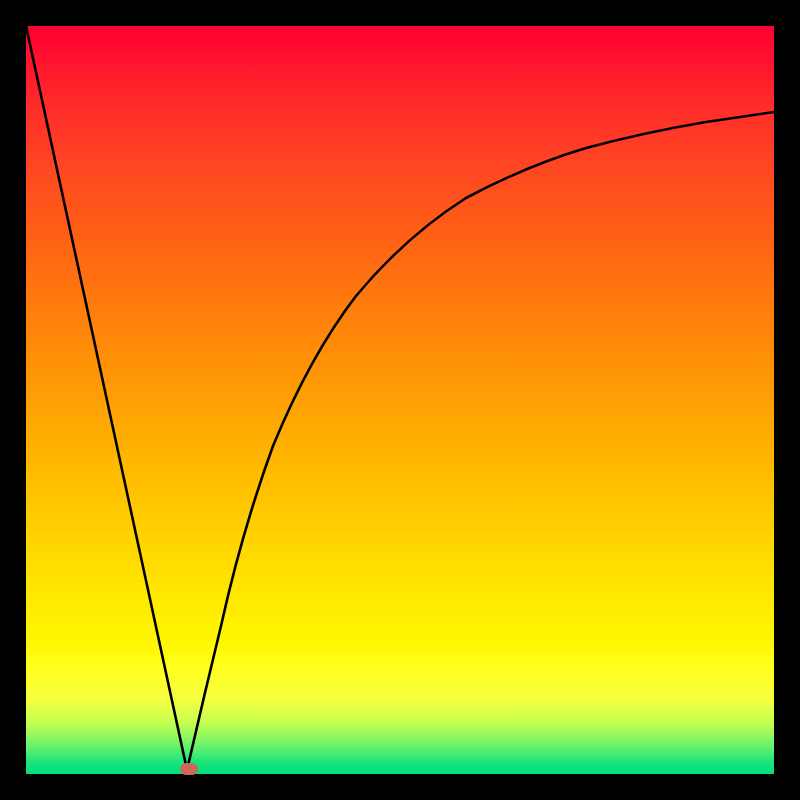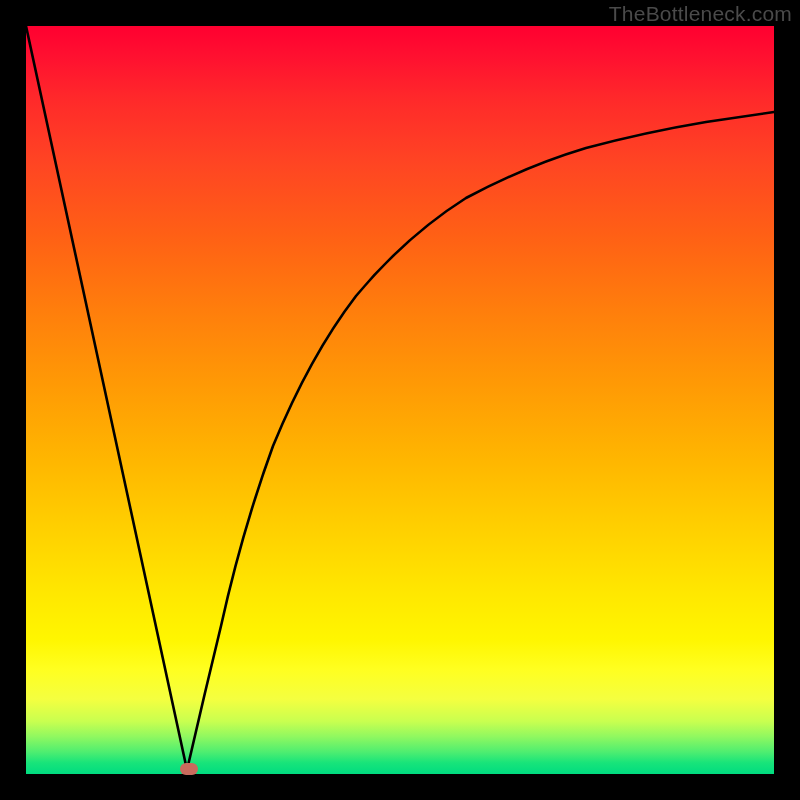--- a/index.html
+++ b/index.html
@@ -82,21 +82,20 @@
     border-radius: 6px;
     background: #c96a5d;
     transform: translate(-50%, -50%);
   }
 </style>
 </head>
 <body>
 
 <div class="frame">
 
-  <div class="watermark">TheBottleneck.com</div>
 
   <div class="plot">
 
     <div class="color-bg"></div>
 
     <svg class="curve" viewBox="0 0 748 748" preserveAspectRatio="none">
 
       <path d="M 0 0 L 161 744"></path>
 
       <path d="M 161 744

